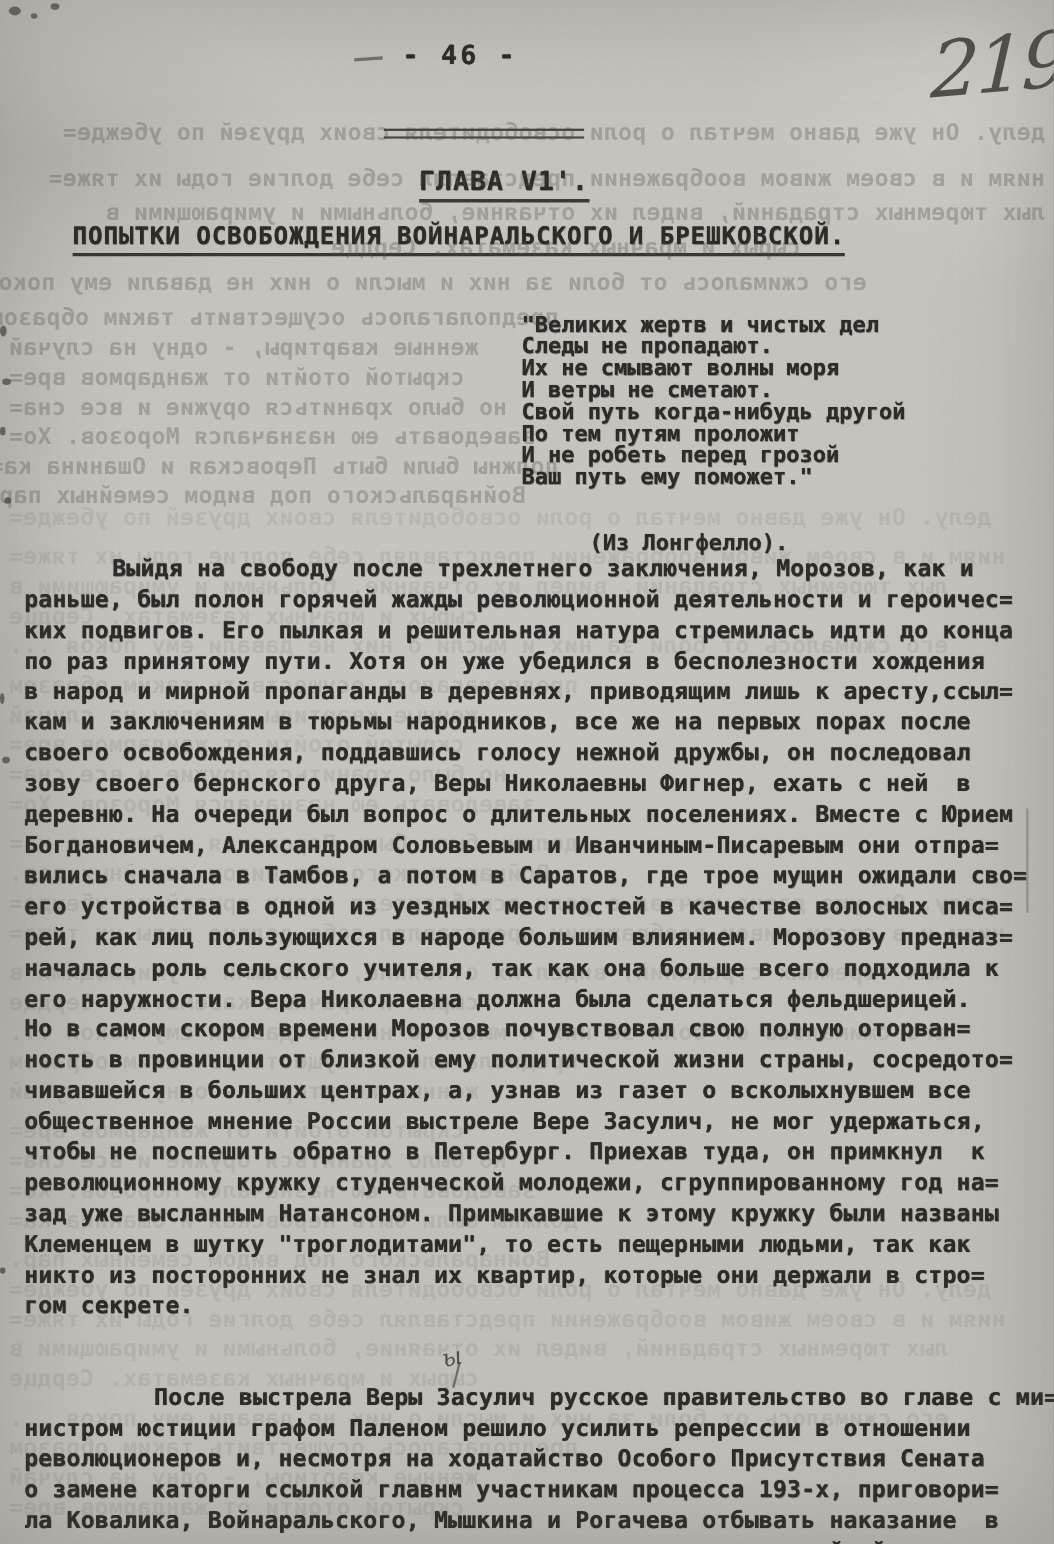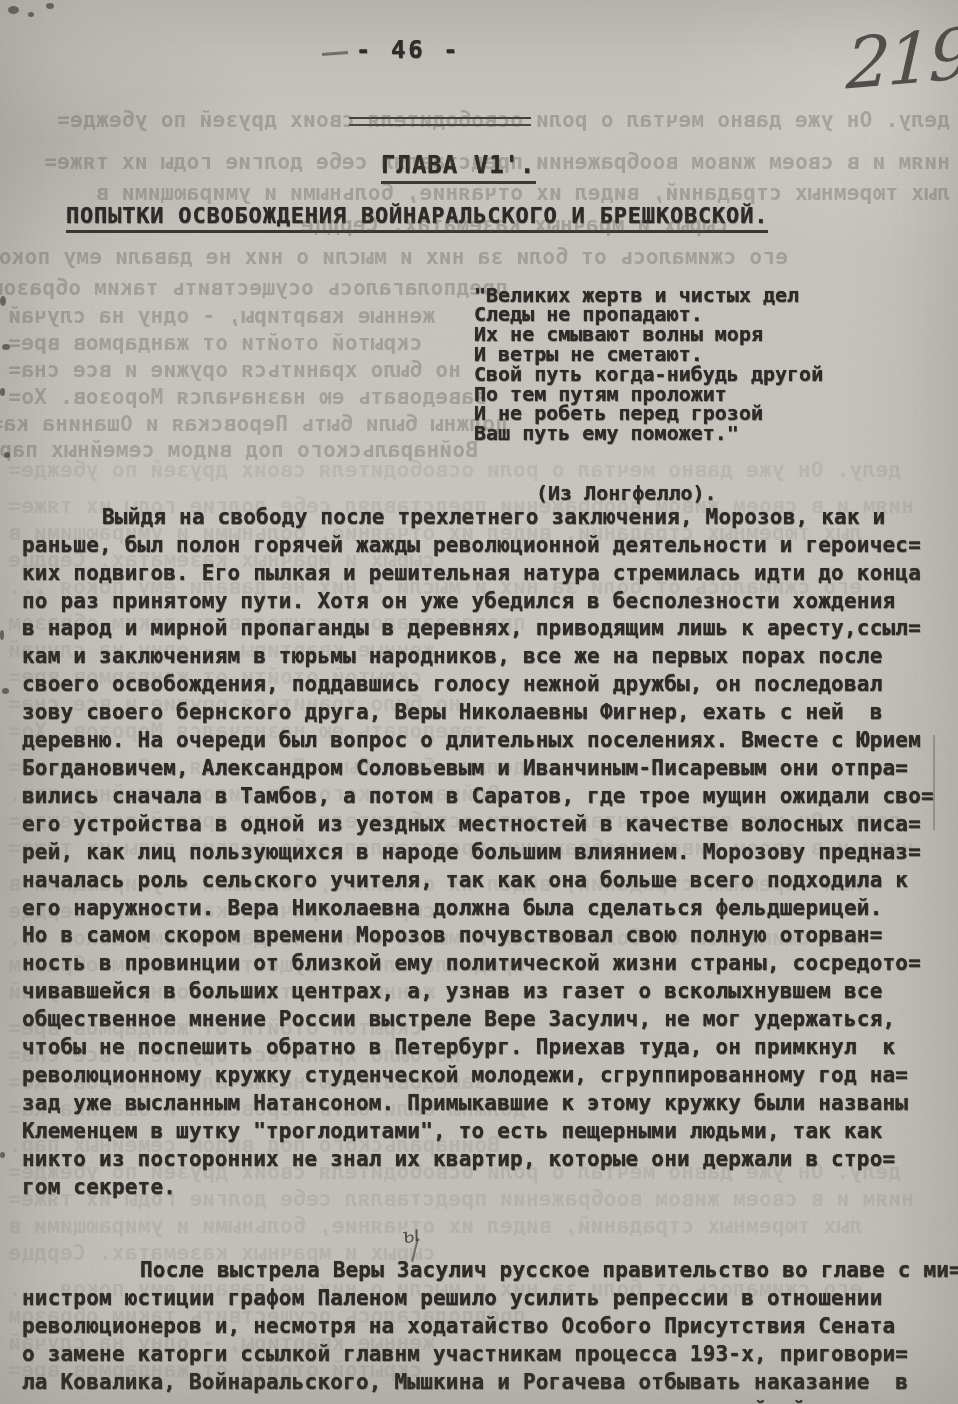--- a/index.html
+++ b/index.html
@@ -12,21 +12,21 @@
       radial-gradient(ellipse 700px 500px at 45% 45%, rgba(228,226,220,0.14), rgba(228,226,220,0) 75%),
       radial-gradient(ellipse 300px 600px at 2% 60%, rgba(120,118,110,0.10), rgba(120,118,110,0) 60%),
       linear-gradient(#cac8c2,#c4c2bb);
     font-family:"DejaVu Sans Mono","Liberation Mono",monospace;
     color:#24221e;
   }
   .vignette{position:absolute;inset:0;box-shadow:inset 0 0 110px rgba(75,73,66,0.30);pointer-events:none;z-index:6;}
   .ink{font-weight:bold;text-shadow:0 0 0.7px rgba(25,23,20,0.85),0.5px 0.5px 0.6px rgba(25,23,20,0.35);}
 
   
-  .page-number{position:absolute;left:356px;top:36px;font-size:24px;letter-spacing:3px;text-align:right;}
+  .page-number{position:absolute;left:366px;top:36px;font-size:24px;letter-spacing:3px;text-align:right;}
   .stray-dash{position:absolute;left:322px;top:52px;width:26px;height:3px;background:rgba(40,38,34,0.55);transform:rotate(-4deg);}
   .part-heading{position:absolute;left:356px;top:84px;font-size:25px;letter-spacing:9px;white-space:pre;}
   .part-underline{position:absolute;left:349px;top:117px;width:182px;height:5px;
     border-top:2.5px solid rgba(35,33,29,0.85);border-bottom:2.5px solid rgba(35,33,29,0.8);}
   .chapter-heading{position:absolute;left:381px;top:151px;font-size:24px;letter-spacing:1px;
     border-bottom:3px solid rgba(35,33,29,0.9);padding-bottom:2px;}
   .main-title{position:absolute;left:66px;top:203px;font-size:22px;letter-spacing:0.8px;white-space:pre;
     border-bottom:3px solid rgba(32,30,26,0.9);padding-bottom:2px;}
 
   

